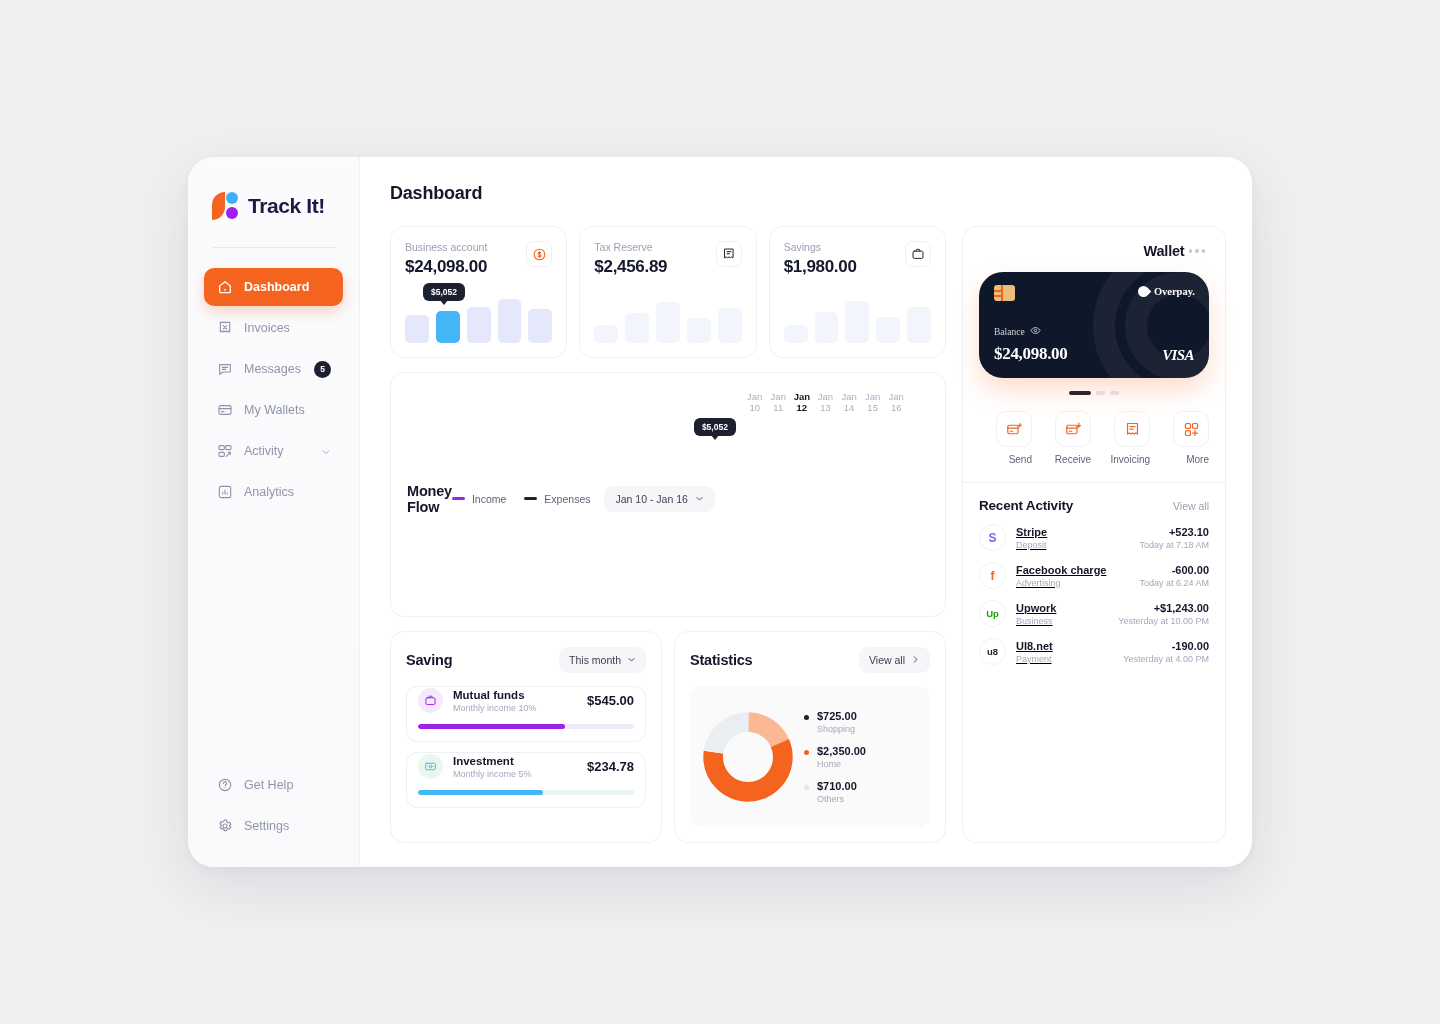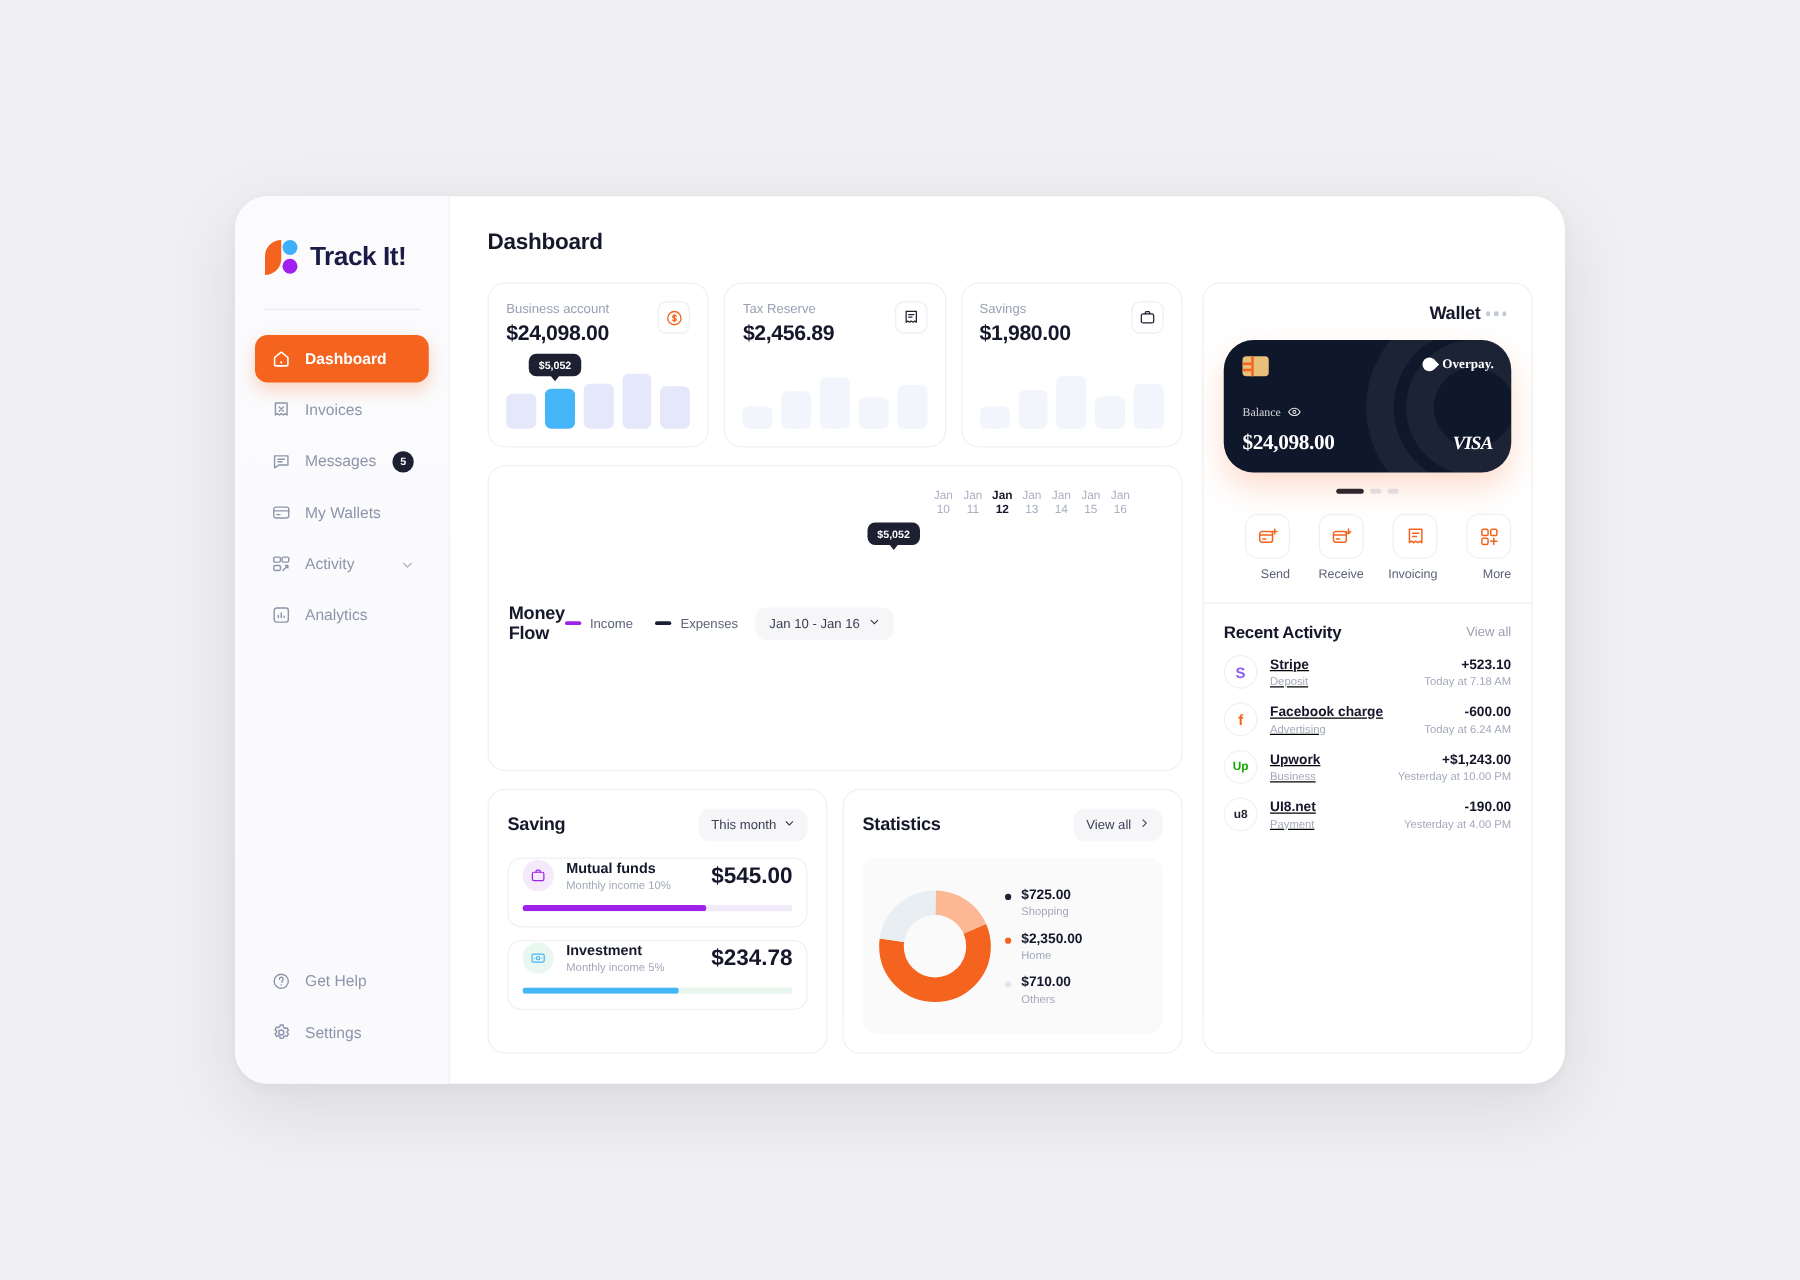--- a/index.html
+++ b/index.html
@@ -137,21 +137,21 @@
   .pane-head { display:flex; align-items:center; justify-content:space-between; margin-bottom:13px;}
   .pane-title { font-size:14.5px; font-weight:700; color:#15172b; letter-spacing:-0.2px;}
   .sel-pill { background:#f6f6f8;border-radius:9px;padding:7px 10px;font-size:10.5px;color:#3b4057;display:flex;align-items:center;gap:6px;cursor:pointer;}
   .viewall-pill { background:#f6f6f8;border-radius:9px;padding:7px 10px;font-size:10.5px;color:#3b4057;display:flex;align-items:center;gap:6px;cursor:pointer;}
 
   .save-item { border:1px solid #f0f0f4;border-radius:11px;padding:1px 11px 12px 11px;margin-bottom:10px;}
   .save-top { display:flex;align-items:center;gap:10px;}
   .save-ico { width:25px;height:25px;border-radius:50%;display:flex;align-items:center;justify-content:center;flex:0 0 25px;}
   .save-name { font-size:11.5px;font-weight:700;color:#15172b;}
   .save-sub { font-size:9px;color:#a3a9bb;margin-top:2px;}
-  .save-amt { margin-left:auto;font-size:18px;font-weight:700;color:#15172b;}
+  .save-amt { margin-left:auto;font-size:13px;font-weight:700;color:#15172b;}
   .bar-track { height:5px;border-radius:3px;margin-top:11px;overflow:hidden;}
   .bar-fill { height:100%;border-radius:3px;}
 
   .stat-panel { background:#fafafb;border-radius:11px;flex:1;display:flex;align-items:center;gap:10px;padding:10px 12px;}
   .donut { width:92px;height:92px;flex:0 0 92px;position:relative;}
   .legend-list { display:flex;flex-direction:column;gap:11px;}
   .leg-row { display:flex;gap:8px;align-items:flex-start;}
   .leg-dot { width:5px;height:5px;border-radius:50%;margin-top:5px;flex:0 0 5px;}
   .leg-val { font-size:11px;font-weight:700;color:#15172b;}
   .leg-cat { font-size:9px;color:#a3a9bb;margin-top:2px;}

